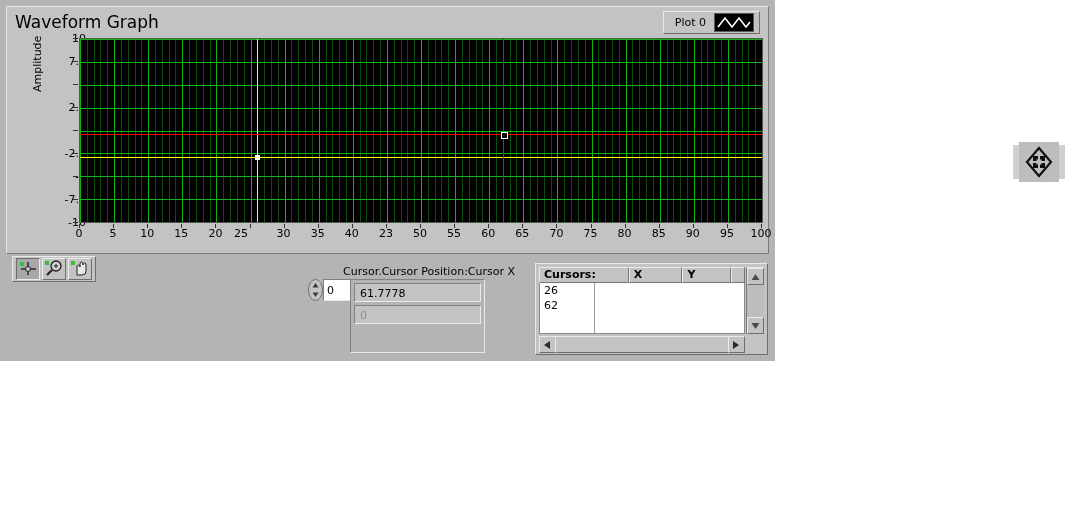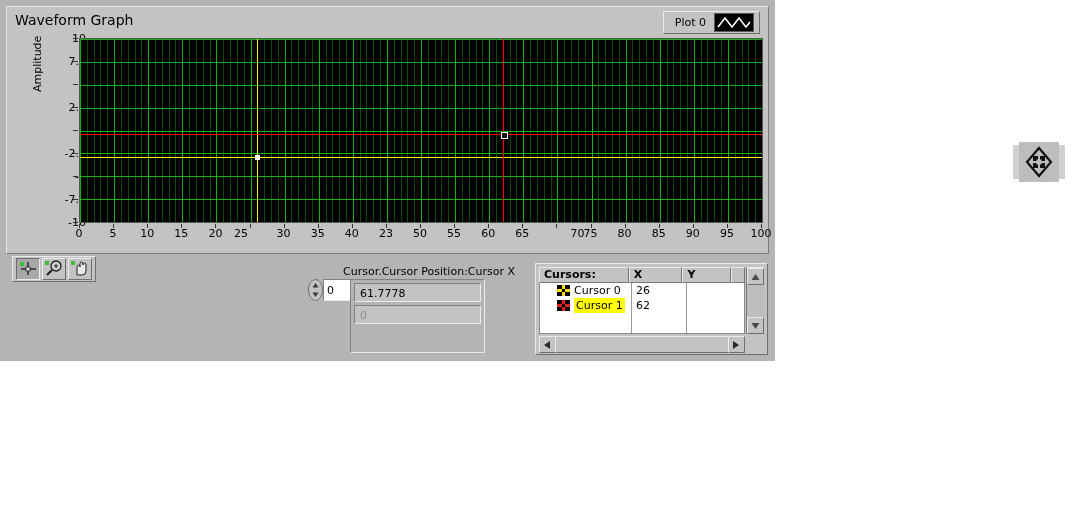--- a/index.html
+++ b/index.html
@@ -7,21 +7,21 @@
        font-family:"DejaVu Sans","Liberation Sans",sans-serif;}
 
   
   #front-panel{position:absolute;left:0;top:0;width:775px;height:361px;
                background:#b4b4b4;box-sizing:border-box;}
 
   
   #graph-frame{position:absolute;left:6px;top:6px;width:763px;height:248px;
                background:#c3c3c3;border-top:1px solid #e6e6e6;border-left:1px solid #e6e6e6;
                border-right:1px solid #7a7a7a;border-bottom:1px solid #7a7a7a;box-sizing:border-box;}
-  #graph-title{position:absolute;left:8px;top:5px;font-size:14px;color:#000;}
+  #graph-title{position:absolute;left:8px;top:5px;font-size:17px;color:#000;}
 
   
   #plot-legend{position:absolute;right:8px;top:4px;height:21px;display:flex;align-items:center;
                background:#c3c3c3;border-top:1px solid #e9e9e9;border-left:1px solid #e9e9e9;
                border-right:1px solid #6e6e6e;border-bottom:1px solid #6e6e6e;padding:0 5px;}
   #plot-legend .plname{font-size:11px;padding:0 8px 0 6px;color:#000;}
   #plot-legend .plswatch{width:38px;height:17px;background:#000;border:1px solid #5a5a5a;}
 
   
   #plot-area{position:absolute;left:72px;top:31px;width:684px;height:185px;background:#000;
@@ -289,21 +289,21 @@
         <div class="xlab" style="left: 363.9px;">23</div>
         <div class="xtick" style="left: 413px;"></div>
         <div class="xlab" style="left: 398px;">50</div>
         <div class="xtick" style="left: 447.1px;"></div>
         <div class="xlab" style="left: 432.1px;">55</div>
         <div class="xtick" style="left: 481.2px;"></div>
         <div class="xlab" style="left: 466.2px;">60</div>
         <div class="xtick" style="left: 515.3px;"></div>
         <div class="xlab" style="left: 500.3px;">65</div>
         <div class="xtick" style="left: 549.4px;"></div>
-        <div class="xlab" style="left: 534.4px; margin-left: 21px;">70</div>
+        <div class="xlab" style="left: 534.4px;">70</div>
         <div class="xtick" style="left: 583.5px;"></div>
         <div class="xlab" style="left: 568.5px;">75</div>
         <div class="xtick" style="left: 617.6px;"></div>
         <div class="xlab" style="left: 602.6px;">80</div>
         <div class="xtick" style="left: 651.7px;"></div>
         <div class="xlab" style="left: 636.7px;">85</div>
         <div class="xtick" style="left: 685.8px;"></div>
         <div class="xlab" style="left: 670.8px;">90</div>
         <div class="xtick" style="left: 719.9px;"></div>
         <div class="xlab" style="left: 704.9px;">95</div>
@@ -355,44 +355,20 @@
   </div>
 
   <div id="cursor-legend">
     <div id="cl-head">
       <div class="cl-hcell" style="width:92px;">Cursors:</div>
       <div class="cl-hcell" style="width:55px;">X</div>
       <div class="cl-hcell" style="width:50px;">Y</div>
       <div class="cl-hcell" style="width:14px;"></div>
     </div>
     <div id="cl-body">
-      <div class="cl-col" style="width:92px;">
-        <div class="cl-row">
-          <span class="cur-icon">
-            <svg width="13" height="11" viewBox="0 0 13 11">
-              <rect width="13" height="11" fill="#000"></rect>
-              <rect x="5" y="0" width="3" height="11" fill="#ffe000"></rect>
-              <rect x="0" y="4" width="13" height="3" fill="#ffe000"></rect>
-              <rect x="5" y="4" width="3" height="3" fill="#000"></rect>
-            </svg>
-          </span>
-          <span class="cur-name">Cursor 0</span>
-        </div>
-        <div class="cl-row">
-          <span class="cur-icon">
-            <svg width="13" height="11" viewBox="0 0 13 11">
-              <rect width="13" height="11" fill="#000"></rect>
-              <rect x="5" y="0" width="3" height="11" fill="#e21b1b"></rect>
-              <rect x="0" y="4" width="13" height="3" fill="#e21b1b"></rect>
-              <rect x="5" y="4" width="3" height="3" fill="#000"></rect>
-            </svg>
-          </span>
-          <span class="cur-name sel">Cursor 1</span>
-        </div>
-      </div>
       <div class="cl-col" style="width:55px;">
         <div class="cl-row">26</div>
         <div class="cl-row">62</div>
       </div>
       <div class="cl-col" style="width:30px;border-right:none;"></div>
     </div>
 
     <div id="cl-vscroll">
       <div class="sb-arrow" style="height:15px;">
         <svg width="15" height="14" viewBox="0 0 15 14">

